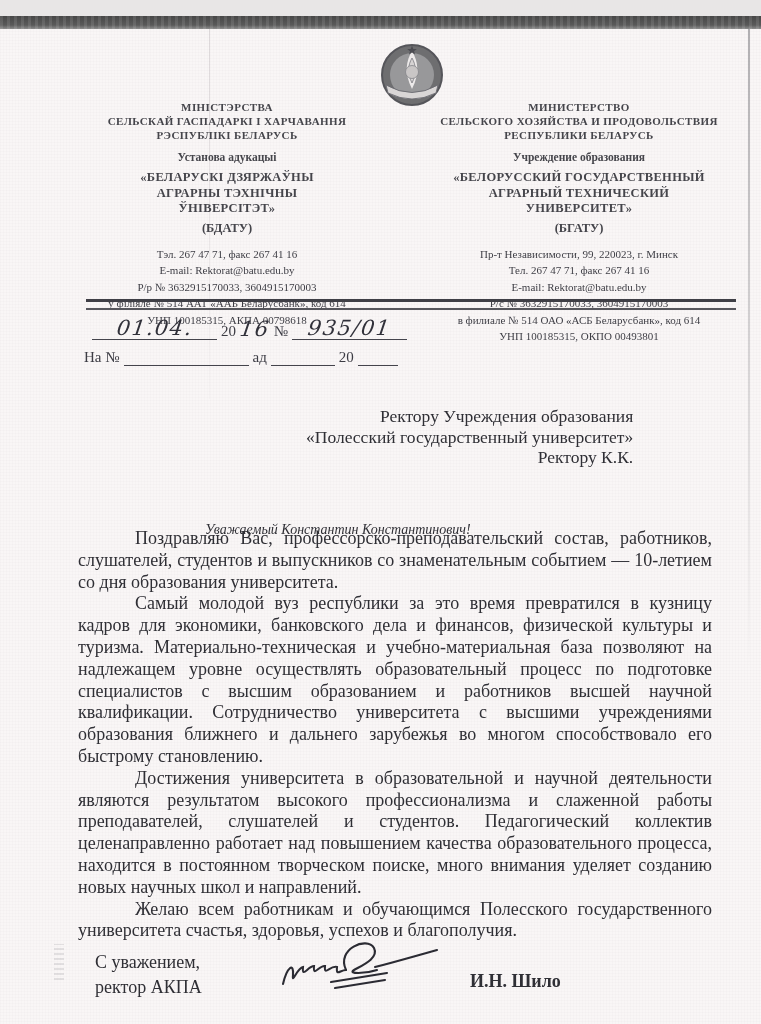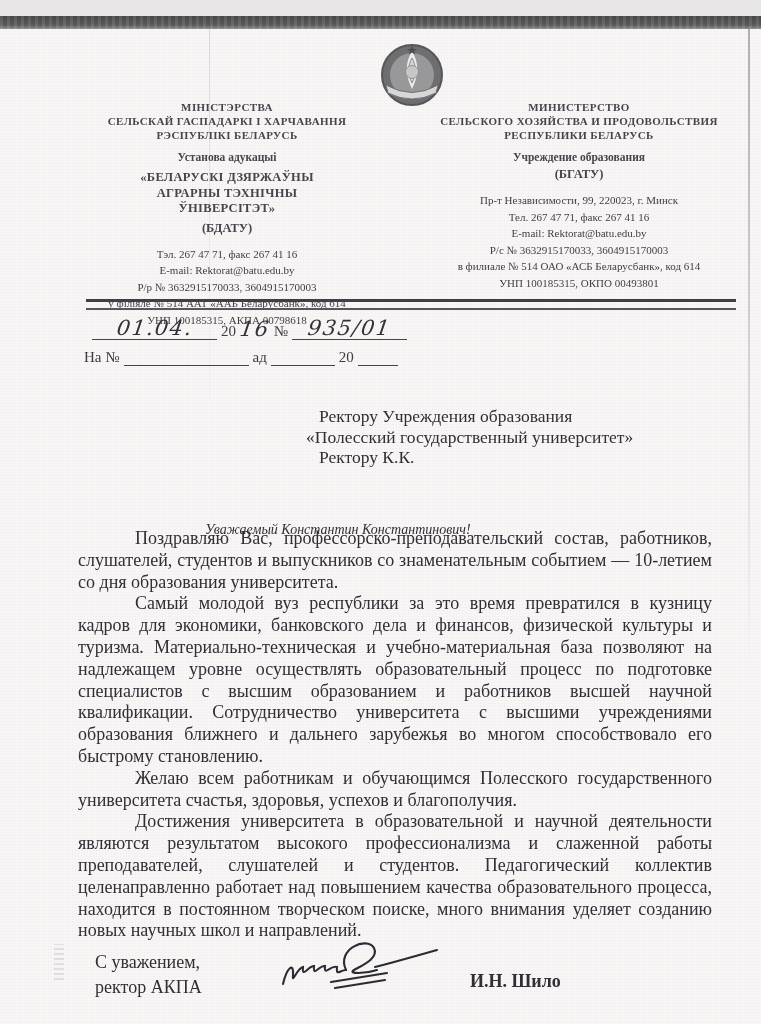--- a/index.html
+++ b/index.html
@@ -50,21 +50,21 @@
   .ref-line2{left:80px;top:332px;height:18px;}
   .blank{border-bottom:1.5px solid #44444c;height:100%;display:flex;align-items:flex-end;justify-content:center;}
   .b1{width:125px;} .b2{width:115px;} .b3{width:125px;} .b4{width:64px;} .b5{width:40px;}
   .printed{padding:0 4px;}
   .hand{
     font-family:"DejaVu Serif", serif;font-style:italic;font-size:21px;line-height:22px;
     letter-spacing:1.5px;color:var(--hand_ink,#31313a);display:inline-block;transform:skewX(-8deg);
     white-space:nowrap;
   }
   
-  .recipient{position:absolute;left:306px;top:390px;font-size:17.5px;line-height:20.5px;}
+  .recipient{position:absolute;left:306px;top:390px;font-size:17.5px;line-height:20.5px;text-align:right;}
   .r-ind{padding-left:13px;}
   .salutation{position:absolute;left:205px;top:506px;font-size:14px;font-style:italic;}
   .body-text{position:absolute;left:78px;top:512px;width:634px;font-size:18px;line-height:21.8px;text-align:justify;}
   .body-text p{margin:0;text-indent:57px;}
   
   .closing{position:absolute;left:95px;top:934px;font-size:18px;line-height:25px;}
   .signer{position:absolute;left:470px;top:955px;font-size:18px;font-weight:bold;}
   .signature{position:absolute;left:276px;top:916px;}
   .signature path{stroke:#2b2b33;stroke-width:2.1;fill:none;stroke-linecap:round;}
 </style>
@@ -113,20 +113,25 @@
     </div>
   </div>
 
   <div class="col col-right">
     <div class="ministry">
       <div>МИНИСТЕРСТВО</div>
       <div>СЕЛЬСКОГО ХОЗЯЙСТВА И ПРОДОВОЛЬСТВИЯ</div>
       <div>РЕСПУБЛИКИ БЕЛАРУСЬ</div>
     </div>
     <div class="org-type">Учреждение образования</div>
+    <div class="org-name">
+      <div>«БЕЛОРУССКИЙ ГОСУДАРСТВЕННЫЙ</div>
+      <div>АГРАРНЫЙ ТЕХНИЧЕСКИЙ</div>
+      <div>УНИВЕРСИТЕТ»</div>
+    </div>
     <div class="abbr">(БГАТУ)</div>
     <div class="contact">
       <div>Пр-т Независимости, 99, 220023, г. Минск</div>
       <div>Тел. 267 47 71, факс 267 41 16</div>
       <div>E-mail: Rektorat@batu.edu.by</div>
       <div>Р/с № 3632915170033, 3604915170003</div>
       <div>в филиале № 514 ОАО «АСБ Беларусбанк», код 614</div>
       <div>УНП 100185315, ОКПО 00493801</div>
     </div>
   </div>
@@ -158,22 +163,22 @@
     <div class="r-ind">Ректору Учреждения образования</div>
     <div>«Полесский государственный университет»</div>
     <div class="r-ind">Ректору К.К.</div>
   </div>
 
   <div class="salutation">Уважаемый Константин Константинович!</div>
 
   <div class="body-text">
     <p>Поздравляю Вас, профессорско-преподавательский состав, работников, слушателей, студентов и выпускников со знаменательным событием — 10-летием со дня образования университета.</p>
     <p>Самый молодой вуз республики за это время превратился в кузницу кадров для экономики, банковского дела и финансов, физической культуры и туризма. Материально-техническая и учебно-материальная база позволяют на надлежащем уровне осуществлять образовательный процесс по подготовке специалистов с высшим образованием и работников высшей научной квалификации. Сотрудничество университета с высшими учреждениями образования ближнего и дальнего зарубежья во многом способствовало его быстрому становлению.</p>
+    <p>Достижения университета в образовательной и научной деятельности являются результатом высокого профессионализма и слаженной работы преподавателей, слушателей и студентов. Педагогический коллектив целенаправленно работает над повышением качества образовательного процесса, находится в постоянном творческом поиске, много внимания уделяет созданию новых научных школ и направлений.</p>
     <p>Желаю всем работникам и обучающимся Полесского государственного университета счастья, здоровья, успехов и благополучия.</p>
-    <p>Достижения университета в образовательной и научной деятельности являются результатом высокого профессионализма и слаженной работы преподавателей, слушателей и студентов. Педагогический коллектив целенаправленно работает над повышением качества образовательного процесса, находится в постоянном творческом поиске, много внимания уделяет созданию новых научных школ и направлений.</p>
   </div>
 
   <div class="closing">
     <div>С уважением,</div>
     <div>ректор АКПА</div>
   </div>
 
   <div class="signature">
     <svg width="170" height="72" viewBox="0 0 170 72">
       <path d="M7 52 C11 35 18 30 17 43 C16 53 21 36 27 35 C26 47 32 34 38 34 C37 46 43 33 49 34 C48 45 54 33 61 35 C60 45 64 38 70 38"></path>

